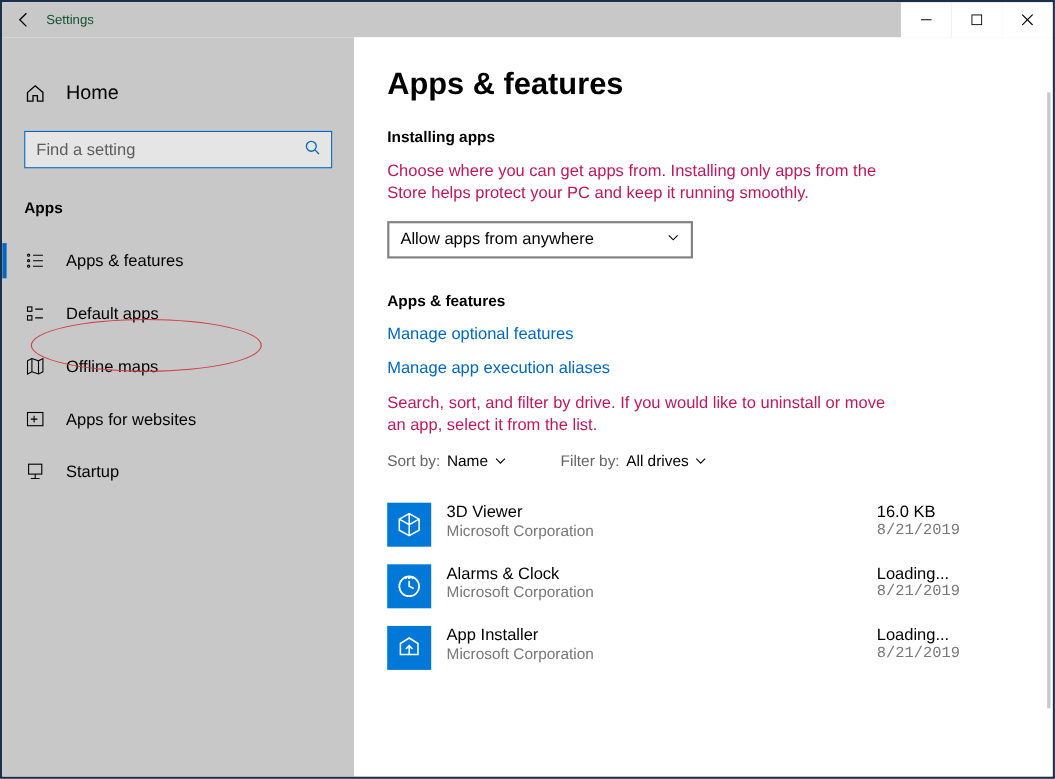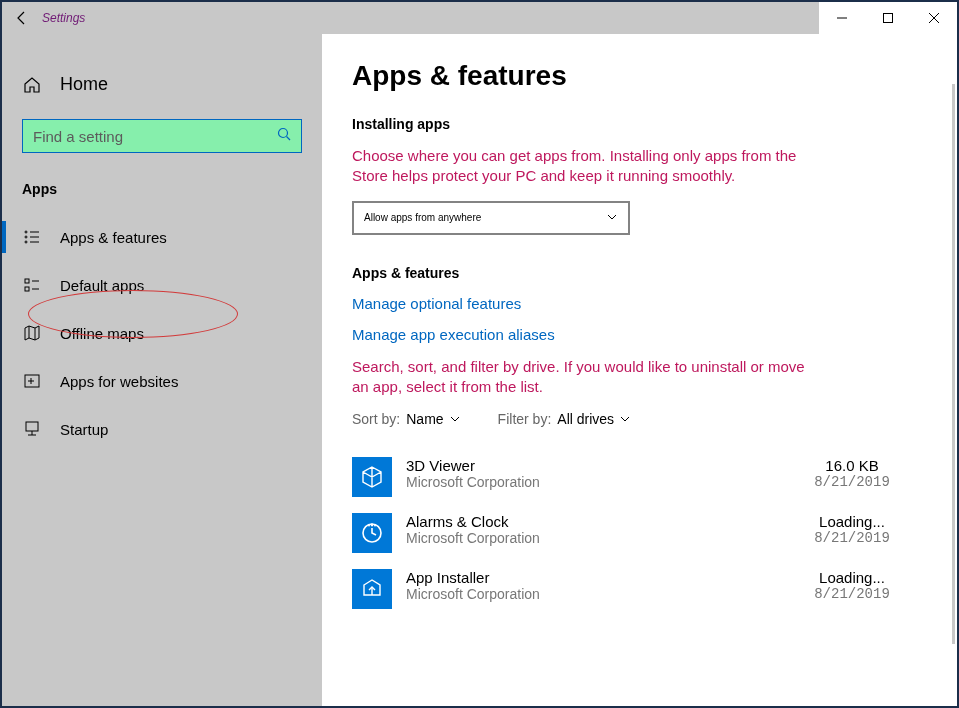--- a/index.html
+++ b/index.html
@@ -1,57 +1,57 @@
 <!DOCTYPE html>
 <html><head>
 <meta charset="utf-8">
 <style>
 * { margin:0; padding:0; box-sizing:border-box; font-family:"Segoe UI",Arial,sans-serif; }
 body { width:959px; height:708px; border:2px solid #1b2e4a; background:#fff; position:relative; overflow:hidden; }
 .titlebar { height:32px; display:flex; align-items:center; background:#c8c8c8; }
 .titlebar .back { width:40px; display:flex; align-items:center; justify-content:center; height:32px; }
-.titlebar .title { font-size:12px; color:#701a75;font-style:italic; }
+.titlebar .title { font-size:12px; color:#14532d; }
 .titlebar .spacer { flex:1; }
 .winbtn { width:46px; height:32px; display:flex; align-items:center; justify-content:center; background:#fff; }
 .winbtn svg { width:10px; height:10px; }
 .container { display:flex; height:calc(708px - 36px); }
 .sidebar { width:320px; background:#c8c8c8; padding-top:30px; position:relative; }
 .home { display:flex; align-items:center; padding:10px 20px; font-size:18px; }
 .home .icon { width:20px; margin-right:18px; display:flex; justify-content:center; }
-.search { margin:14px 20px 20px 20px; height:34px; border:1px solid #0067c0; background:#86efac; display:flex; align-items:center; padding:0 10px; }
+.search { margin:14px 20px 20px 20px; height:34px; border:1px solid #0067c0; background:#e5e5e5; display:flex; align-items:center; padding:0 10px; }
 .search input { flex:1; border:none; outline:none; font-size:15px; background:transparent; color:#000; }
 .search input::placeholder { color:#5c5c5c; }
 .search .sicon { color:#0067c0; }
 .groupname { font-size:14px; font-weight:600; padding:8px 20px 16px 20px; }
 .navitem { display:flex; align-items:center; height:48px; padding:0 20px; font-size:15px; position:relative; }
 .navitem .icon { width:20px; margin-right:18px; display:flex; justify-content:center; align-items:center; }
 .navitem.active::before { content:""; position:absolute; left:0; top:8px; bottom:8px; width:4px; background:#0067c0; }
 .circle { position:absolute; border:1px solid #d23b3b; border-radius:50%; width:210px; height:48px; left:26px; top:256px; pointer-events:none; border-radius:50%/50%; }
 .main { flex:1; background:#fff; padding:26px 50px 0 30px; overflow-y:auto; position:relative; }
 .scroll { position:absolute; right:2px; top:50px; width:3px; height:560px; background:#c8c8c8; }
 h1 { font-size:28px; font-weight:600; margin-bottom:24px; }
 h2 { font-size:14px; font-weight:600; margin-bottom:14px; }
 h2.sub { margin-top:30px; }
 .para { font-size:15px; color:#be185d; line-height:1.35; max-width:460px; margin-bottom:14px; }
-.select { width:278px; height:34px; border:2px solid #838383; display:flex; align-items:center; justify-content:space-between; padding:0 10px; font-size:10px; }
+.select { width:278px; height:34px; border:2px solid #838383; display:flex; align-items:center; justify-content:space-between; padding:0 10px; font-size:15px; }
 .select svg { width:12px; height:12px; }
 .link { color:#0067c0; font-size:15px; margin-bottom:14px; display:block; }
 .appsearch { width:278px; height:34px; border:2px solid #838383; display:flex; align-items:center; padding:0 10px; margin-bottom:22px; }
 .appsearch input { flex:1; border:none; outline:none; font-size:15px; background:transparent; }
 .appsearch input::placeholder { color:#5c5c5c; }
-.sortrow { display:flex; gap:38px; font-size:14px; margin-bottom:22px; }
+.sortrow { display:flex; gap:50px; font-size:14px; margin-bottom:22px; }
 .sortrow span.lbl { color:#666; }
 .sortrow .val { color:#000; display:flex; align-items:center; gap:6px; }
 .app { display:flex; align-items:flex-start; padding:8px 0; }
 .app .tile { width:40px; height:40px; background:#0078d7; margin-right:14px; display:flex; align-items:center; justify-content:center; }
 .app .tile svg { width:24px; height:24px; fill:#fff; }
 .app .info { flex:1; }
 .app .info .name { font-size:15px; color:#000; }
 .app .info .pub { font-size:14px; color:#777; }
-.app .meta { text-align:center; min-width:110px; }
+.app .meta { text-align:left; min-width:110px; }
 .app .meta .size { font-size:15px; }
 .app .meta .date { font-size:14px; color:#777;font-family:Liberation Mono, monospace; }
 </style>
 </head>
 <body>
 
 <div class="titlebar">
   <div class="back">
     <svg width="16" height="16" viewBox="0 0 16 16">
         <path d="M10 2 L4 8 L10 14" stroke="#000" stroke-width="1.2" fill="none"></path>

